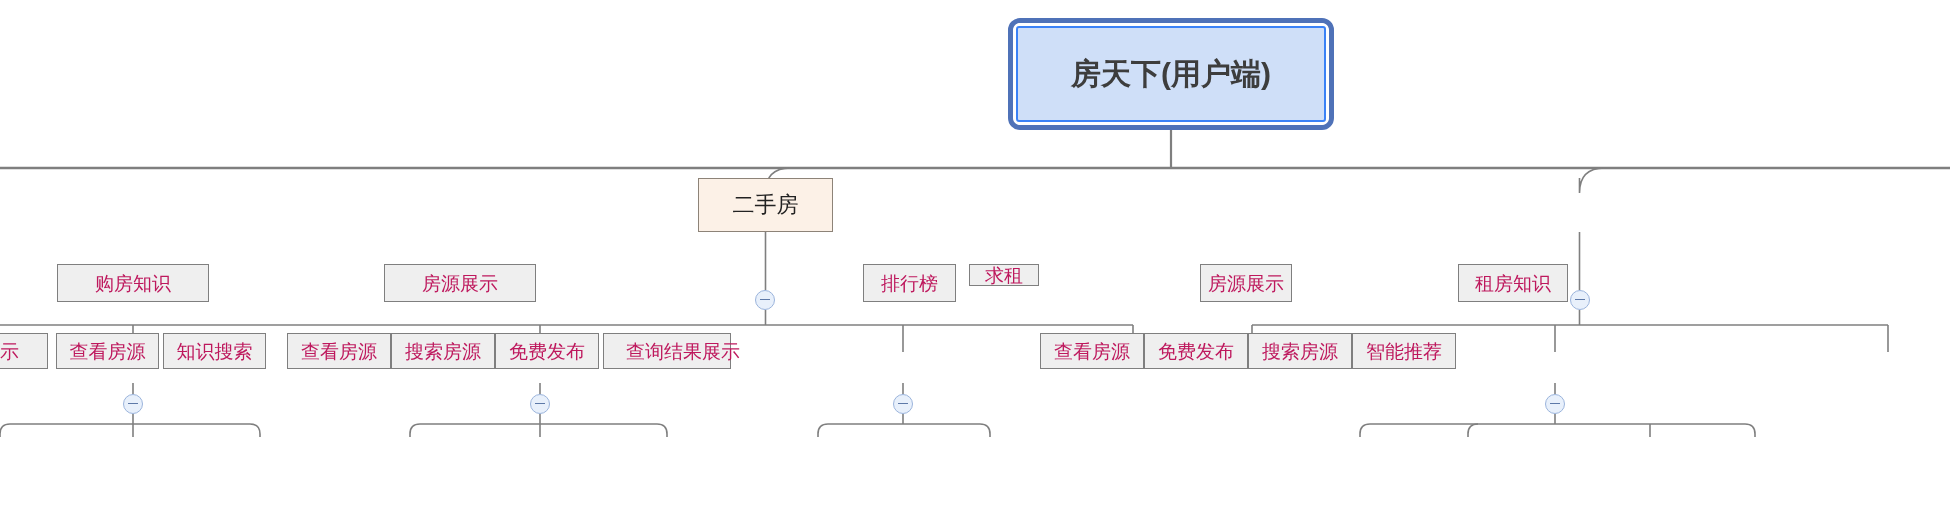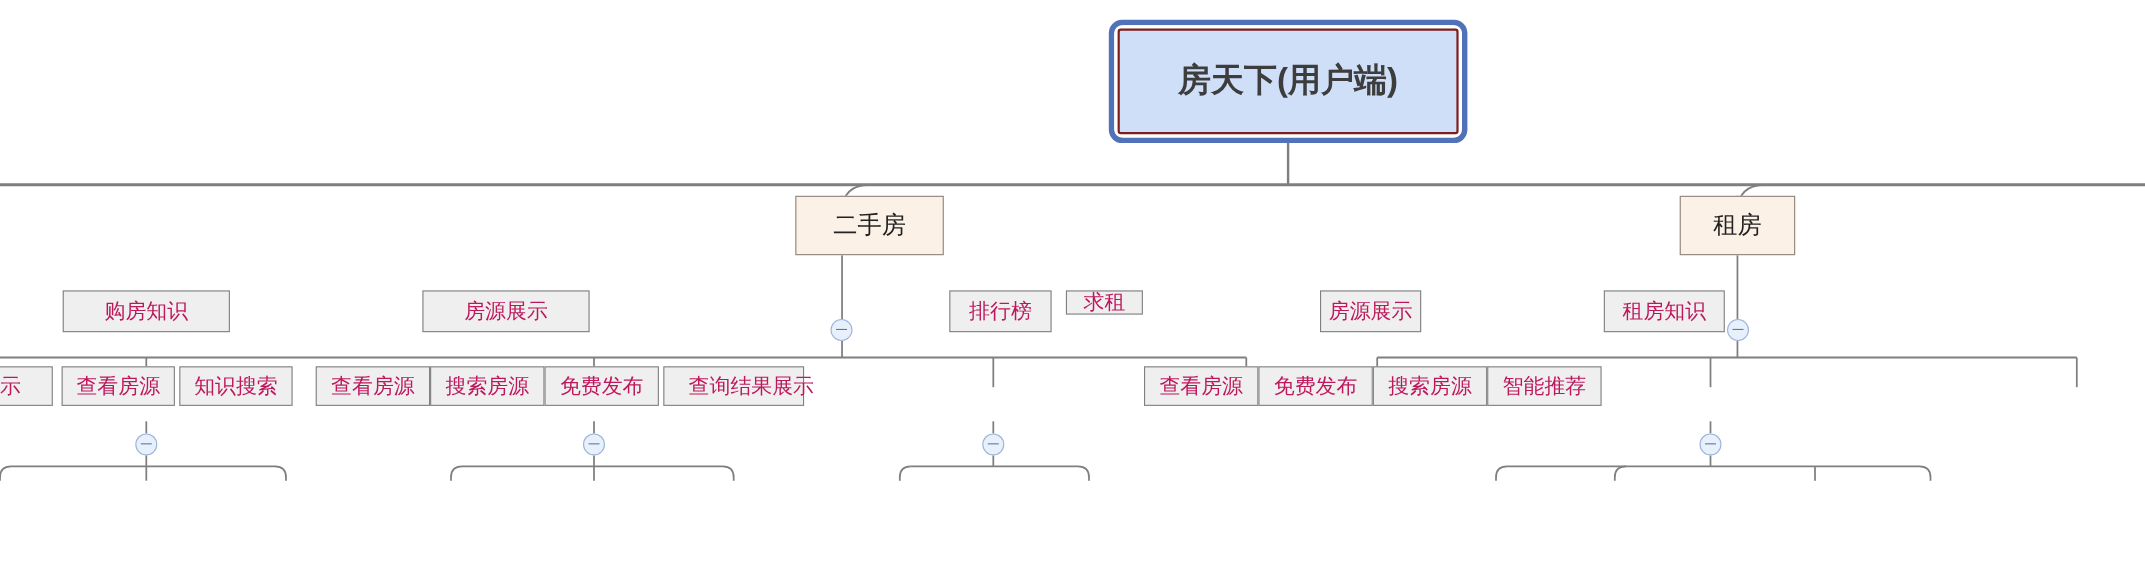--- a/index.html
+++ b/index.html
@@ -18,21 +18,21 @@
     box-sizing:border-box;
     display:flex;align-items:center;justify-content:center;
     text-align:center;
     white-space:nowrap;
     line-height:1;
   }
 
   
   .node.root{
     background:#cfdff8;
-    border:2px solid #7f1d1d;
+    border:2px solid #3b82f6;
     color:#3d3d3d;
     font-size:30px;
     font-weight:bold;
     border-radius:3px;
     z-index:5;
   }
   .root-sel{
     position:absolute;
     border:5px solid #4f72b8;
     border-radius:12px;
@@ -157,28 +157,25 @@
       <path d="M1650,424 L1650,437"></path>
     </g>
   </svg>
 
   <div class="root-sel" style="left:1008px;top:18px;width:326px;height:112px;"></div>
   <div class="root-sel-inner" style="left:1013px;top:23px;width:316px;height:102px;"></div>
   <div class="node root" style="left:1016px;top:26px;width:310px;height:96px;">
     <span>房天下(用户端)</span>
   </div>
 
-  <div class="node lvl2" style="left:698px;top:178px;width:135px;height:54px;margin-left:25px;">
+  <div class="node lvl2" style="left:698px;top:178px;width:135px;height:54px;">
     <span>二手房</span>
   </div>
   <div class="toggle" style="left:755px;top:290px;"></div>
 
-  <div class="node lvl2" style="left:1527px;top:178px;width:105px;height:54px;">
-    <span>租房</span>
-  </div>
   <div class="toggle" style="left:1570px;top:290px;"></div>
 
   <div class="node lvl3" style="left:57px;top:264px;width:152px;height:38px;">
     <span>购房知识</span>
   </div>
   <div class="toggle" style="left:123px;top:394px;"></div>
 
   <div class="node lvl3" style="left:384px;top:264px;width:152px;height:38px;">
     <span>房源展示</span>
   </div>

